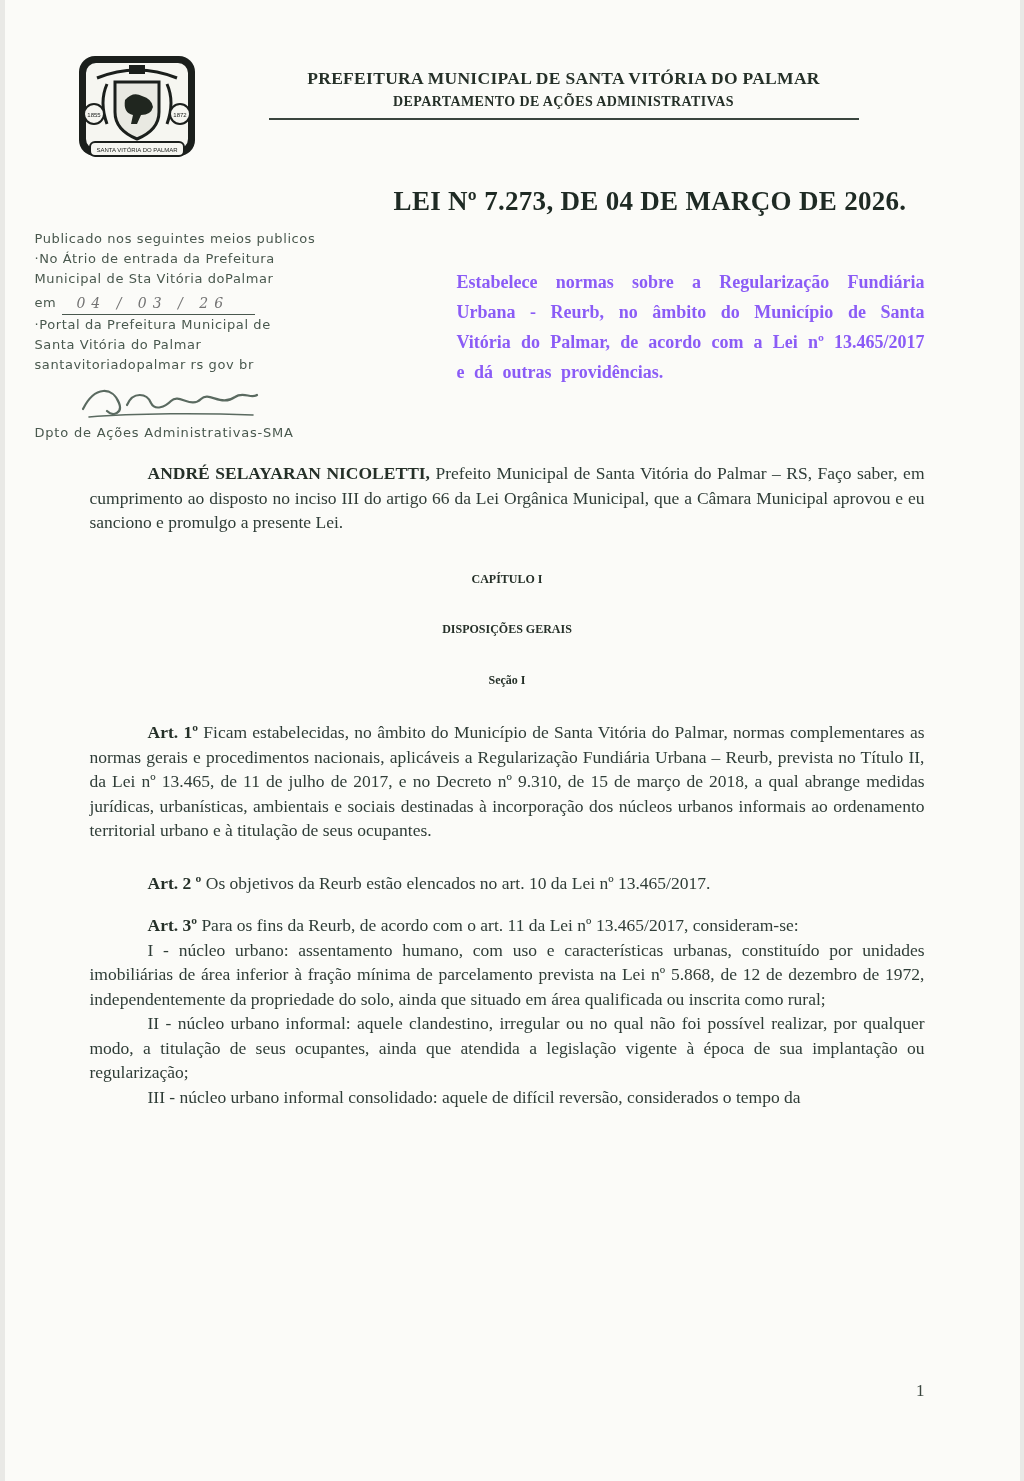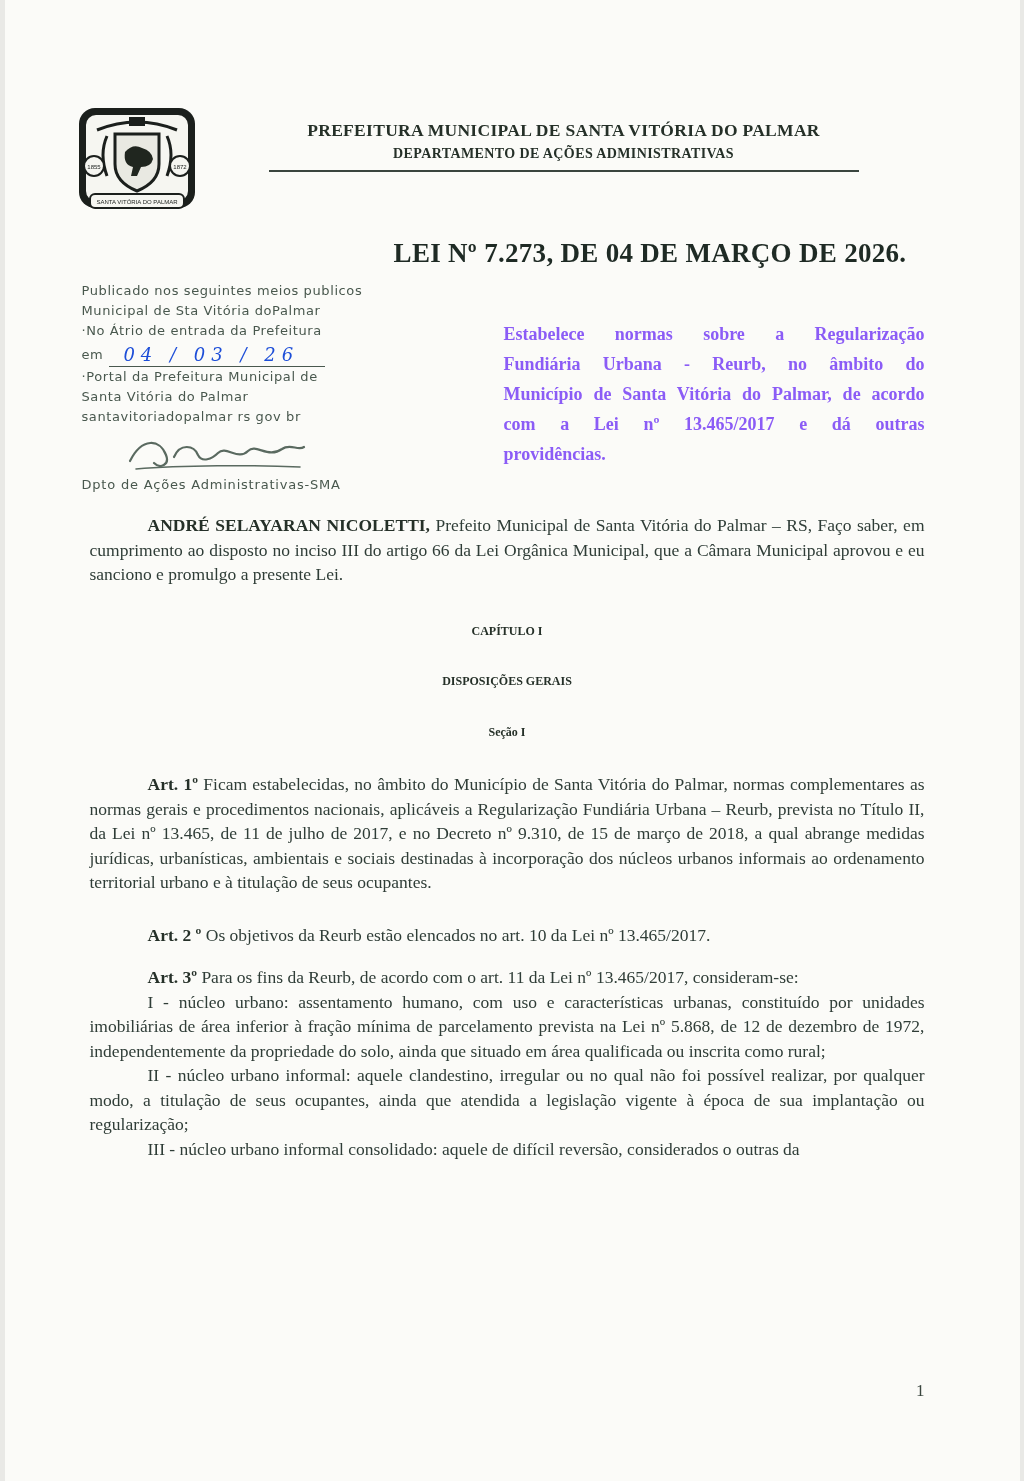--- a/index.html
+++ b/index.html
@@ -5,47 +5,47 @@
   html,body{margin:0;padding:0;background:#e9e9e6;}
   .page{
     position:relative;
     width:1015px;height:1481px;
     margin:0 auto;
     background:#fbfbf8;
     overflow:hidden;
     font-family:"Liberation Serif", serif;
     color:#2f3d37;
     box-sizing:border-box;
-    padding-top:106px;
+    padding-top:54px;
   }
   
   .doc-header{display:flex;align-items:flex-start;padding:0 95px 0 72px;}
   .logo-wrap{width:126px;flex:0 0 126px;}
   .header-text{flex:1;text-align:center;padding-top:14px;}
   .h-line1{font-size:17.5px;font-weight:bold;color:#253028;letter-spacing:.3px;}
   .h-line2{font-family:"Liberation Sans",sans-serif;font-size:20px;font-weight:bold;color:#1f2a24;margin-top:5px;letter-spacing:.2px;}
   .h-line3{font-size:14px;font-weight:bold;color:#253028;margin-top:5px;letter-spacing:.4px;}
   .header-rule{height:0;border-bottom:2.5px solid #3a453f;width:590px;margin:8px auto 0;}
   
   .law-title{
     margin-top:18px;
     text-align:center;
     transform:translateX(138px);
     font-size:27px;font-weight:bold;color:#1e2a24;
     letter-spacing:.3px;
   }
   
-  .columns{display:flex;padding:12px 95px 0 30px;align-items:flex-start;margin-left:47px;}
+  .columns{display:flex;padding:12px 95px 0 30px;align-items:flex-start;}
   .stamp{width:330px;flex:0 0 330px;font-family:"DejaVu Sans",sans-serif;
          font-size:13px;color:#49584e;line-height:20px;letter-spacing:.6px;}
   .stamp-line{white-space:nowrap;}
   .date-line{display:flex;align-items:flex-end;margin:2px 0 2px 0;}
   .hand-date{
     font-family:"DejaVu Serif",serif;font-style:italic;
-    font-size:18px;letter-spacing:6px;color:#1d4ed8;
+    font-size:14px;letter-spacing:6px;color:#737373;
     border-bottom:1.5px solid #49584e;
     padding:0 26px 1px 14px;margin-left:6px;transform:translateY(2px);text-align:center;
   }
   .sig-row{margin:4px 0 0 40px;height:44px;}
   .stamp-dept{margin-top:0;letter-spacing:.8px;}
   .summary{
     flex:1;margin-left:92px;margin-top:38px;
     font-size:18px;font-weight:bold;color:#8b5cf6;
     text-align:justify;line-height:30px;word-spacing:5px;
   }
@@ -94,22 +94,22 @@
       <div class="h-line3">DEPARTAMENTO DE AÇÕES ADMINISTRATIVAS</div>
       <div class="header-rule"></div>
     </div>
   </div>
 
   <div class="law-title">LEI Nº 7.273, DE 04 DE MARÇO DE 2026.</div>
 
   <div class="columns">
     <div class="stamp">
       <div class="stamp-line">Publicado nos seguintes meios publicos</div>
+      <div class="stamp-line">·No Átrio de entrada da Prefeitura</div>
       <div class="stamp-line">Municipal de Sta Vitória doPalmar</div>
-      <div class="stamp-line">·No Átrio de entrada da Prefeitura</div>
       <div class="stamp-line date-line">
         <span>em</span>
         <span class="hand-date">04 / 03 / 26</span>
       </div>
       <div class="stamp-line">·Portal da Prefeitura Municipal de</div>
       <div class="stamp-line">Santa Vitória do Palmar</div>
       <div class="stamp-line">santavitoriadopalmar rs gov br</div>
       <div class="sig-row">
         <svg width="190" height="44" viewBox="0 0 190 44">
           <path d="M8 30 C 20 6, 38 8, 44 24 C 48 34, 38 38, 32 32 M 52 26 C 58 12, 72 14, 76 24 C 80 32, 90 28, 96 22 C 104 14, 116 30, 126 20 C 134 12, 146 28, 160 18 C 168 12, 176 20, 182 16" stroke="#5a6a60" stroke-width="2.2" fill="none" stroke-linecap="round"></path>
@@ -130,17 +130,17 @@
 
     <p class="para mt-art1"><span class="lead">Art. 1º</span><span> Ficam estabelecidas, no âmbito do Município de Santa Vitória do Palmar, normas complementares as normas gerais e procedimentos nacionais, aplicáveis a Regularização Fundiária Urbana – Reurb, prevista no Título II, da Lei nº 13.465, de 11 de julho de 2017, e no Decreto nº 9.310, de 15 de março de 2018, a qual abrange medidas jurídicas, urbanísticas, ambientais e sociais destinadas à incorporação dos núcleos urbanos informais ao ordenamento territorial urbano e à titulação de seus ocupantes.</span></p>
 
 
     <p class="para mt-art2"><span class="lead">Art. 2 º</span><span> Os objetivos da Reurb estão elencados no art. 10 da Lei nº 13.465/2017.</span></p>
 
     <p class="para mt-art3"><span class="lead">Art. 3º</span><span> Para os fins da Reurb, de acordo com o art. 11 da Lei nº 13.465/2017, consideram-se:</span></p>
 
     <p class="para mt-item">I - núcleo urbano: assentamento humano, com uso e características urbanas, constituído por unidades imobiliárias de área inferior à fração mínima de parcelamento prevista na Lei nº 5.868, de 12 de dezembro de 1972, independentemente da propriedade do solo, ainda que situado em área qualificada ou inscrita como rural;</p>
     <p class="para mt-item">II - núcleo urbano informal: aquele clandestino, irregular ou no qual não foi possível realizar, por qualquer modo, a titulação de seus ocupantes, ainda que atendida a legislação vigente à época de sua implantação ou regularização;</p>
-    <p class="para mt-item">III - núcleo urbano informal consolidado: aquele de difícil reversão, considerados o outras da</p>
+    <p class="para mt-item">III - núcleo urbano informal consolidado: aquele de difícil reversão, considerados o tempo da</p>
   </div>
 
   <div class="page-number">1</div>
 </div>
 
 </body></html>

